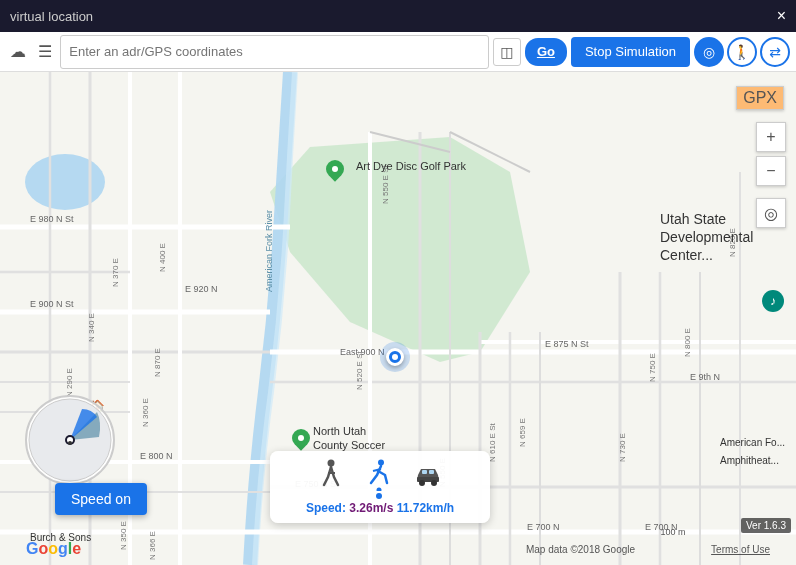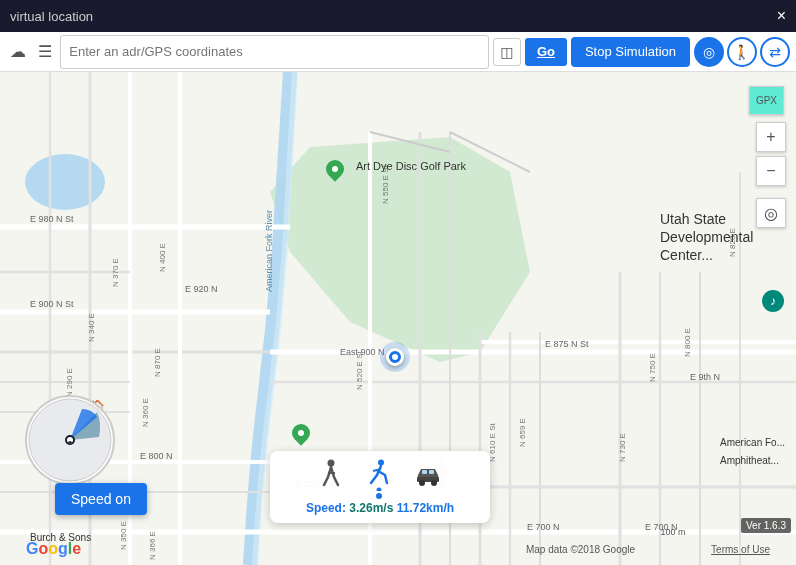--- a/index.html
+++ b/index.html
@@ -69,21 +69,21 @@
       cursor: pointer;
       display: flex; align-items: center; justify-content: center;
       color: #555;
       font-size: 14px;
     }
 
     .toolbar-go-btn {
       background: #1a73e8;
       color: #fff;
       border: none;
-      border-radius: 3px;
+      border-radius: 13px;
       padding: 0 12px;
       height: 28px;
       font-size: 13px;
       font-weight: bold;
       cursor: pointer;
       text-decoration: underline;
     }
 
     .toolbar-stop-btn {
       background: #1a73e8;
@@ -286,24 +286,24 @@
       cursor: pointer;
       font-size: 16px;
       color: #555;
       box-shadow: 0 1px 3px rgba(0,0,0,0.2);
     }
 
     .gpx-label {
       position: absolute;
       right: 12px;
       top: 14px;
-      background: #5eead4;
+      background: #fdba74;
       border: 1px solid #ccc;
-      padding: 8px 6px;
-      font-size: 10px;
+      padding: 2px 6px;
+      font-size: 16px;
       color: #555;
       box-shadow: 0 1px 3px rgba(0,0,0,0.2);
     }
 
     .version-label {
       position: absolute;
       right: 5px;
       bottom: 32px;
       background: rgba(0,0,0,0.6);
       color: #fff;
@@ -467,20 +467,21 @@
     <div style="width:18px;height:18px;background:#34A853;border-radius:50% 50% 50% 0;transform:rotate(-45deg);display:flex;align-items:center;justify-content:center;">
       <div style="width:6px;height:6px;background:#fff;border-radius:50%;transform:rotate(45deg);"></div>
     </div>
     <span style="font-size:11px;font-weight:500;color:#333;">Art Dye Disc Golf Park</span>
   </div>
 
   <div style="position:absolute;top:352px;left:292px;display:flex;align-items:center;gap:3px;">
     <div style="width:18px;height:18px;background:#34A853;border-radius:50% 50% 50% 0;transform:rotate(-45deg);display:flex;align-items:center;justify-content:center;flex-shrink:0;">
       <div style="width:6px;height:6px;background:#fff;border-radius:50%;transform:rotate(45deg);"></div>
     </div>
+    <span style="font-size:11px;font-weight:500;color:#333;line-height:1.3;">North Utah<br>County Soccer</span>
   </div>
 
   <div style="position:absolute;top:138px;left:660px;">
     <span style="font-size:14px;color:#333;line-height:1.3;">Utah State<br>Developmental Center...</span>
   </div>
 
   <div style="position:absolute;top:360px;left:720px;">
     <span style="font-size:10px;color:#333;line-height:1.3;">American Fo...<br>Amphitheat...</span>
   </div>
 
@@ -552,21 +553,21 @@
           <rect x="4" y="16" width="22" height="5" rx="1" fill="#444"></rect>
           <circle cx="9" cy="22" r="3" fill="#333"></circle>
           <circle cx="21" cy="22" r="3" fill="#333"></circle>
           <rect x="9" y="9" width="5" height="4" rx="1" fill="#aed6f1"></rect>
           <rect x="16" y="9" width="5" height="4" rx="1" fill="#aed6f1"></rect>
         </svg>
       </div>
     </div>
     <div class="speed-text">
       <span>Speed:</span>
-      <span style="color:#0f766e;font-weight:bold;">3.26m/s</span>
+      <span style="color:#701a75;font-weight:bold;">3.26m/s</span>
       <span style="color:#1a73e8;font-weight:bold;">11.72km/h</span>
     </div>
   </div>
 
   <button class="hold-on-btn">Speed on</button>
 
   <div class="version-label">Ver 1.6.3</div>
 
   <div class="map-bottom">
     <div class="google-logo">

